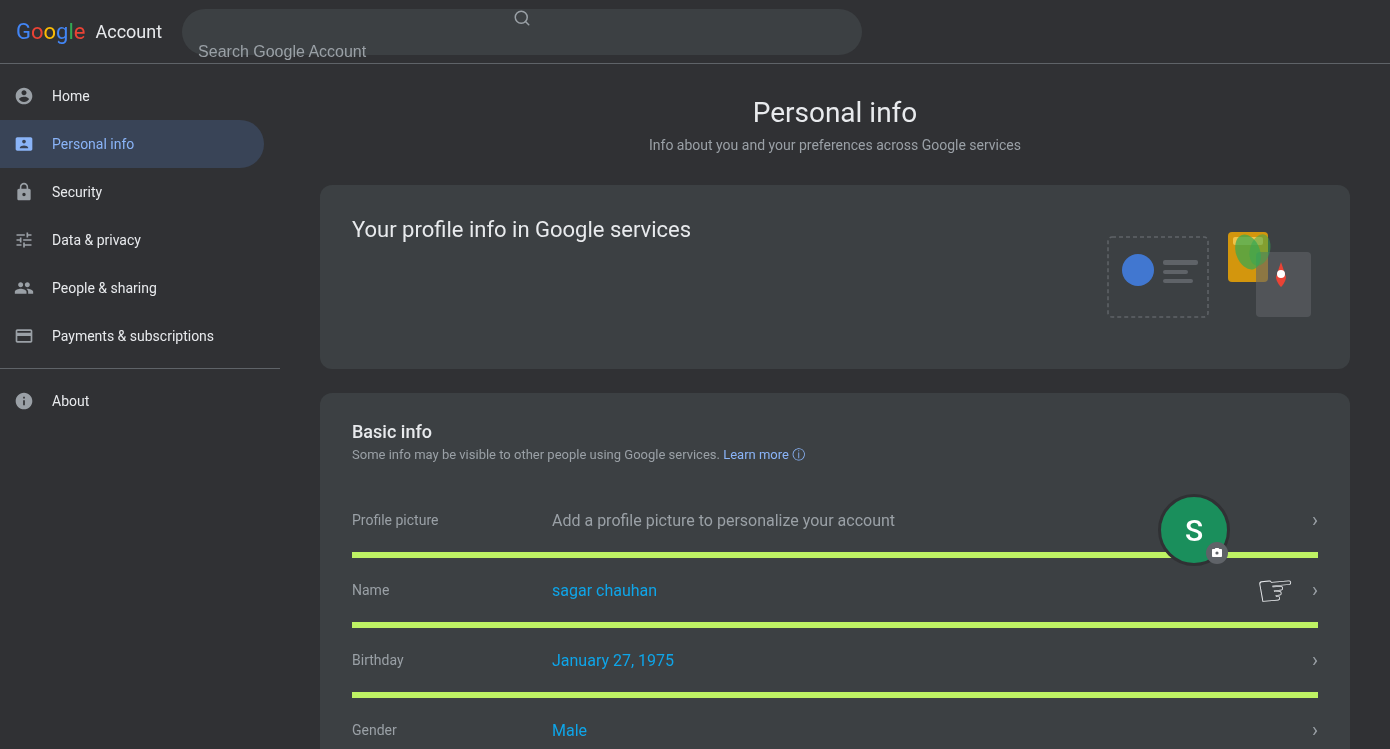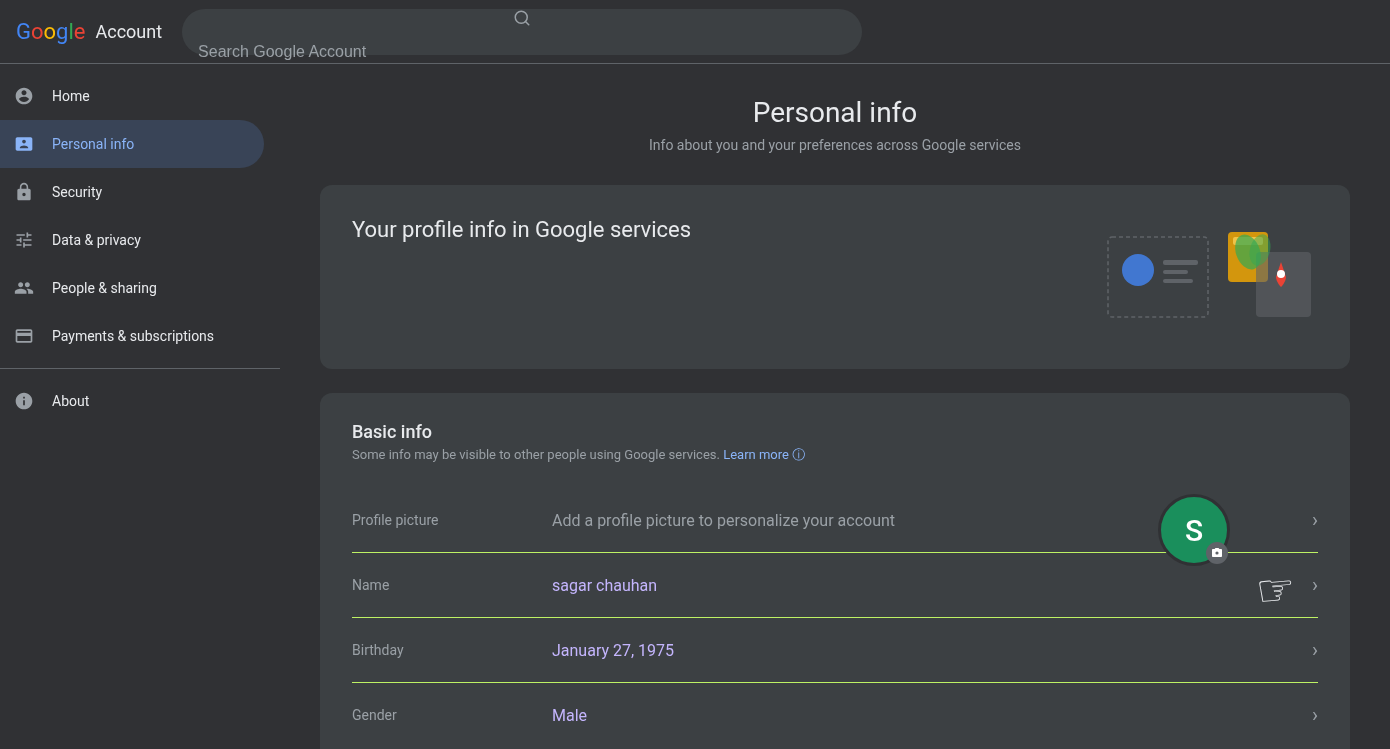--- a/index.html
+++ b/index.html
@@ -184,34 +184,34 @@
       font-size: 13px;
       color: #9aa0a6;
       margin-bottom: 24px;
     }
     .basic-info-subtitle a { color: #8ab4f8; text-decoration: none; }
 
     .info-row {
       display: flex;
       align-items: center;
       padding: 20px 0;
-      border-bottom: 1px solid #bef264;
+      border-bottom: 6px solid #bef264;
       cursor: pointer;
       position: relative;
     }
     .info-label {
       width: 200px;
       font-size: 14px;
       color: #9aa0a6;
       flex-shrink: 0;
     }
     .info-value {
       flex: 1;
       font-size: 16px;
-      color: #c4b5fd;
+      color: #0ea5e9;
     }
     .info-value.placeholder-text {
       font-size: 16px;
       color: #9aa0a6;
     }
     .chevron-icon {
       color: #9aa0a6;
       font-size: 20px;
       margin-left: auto;
     }

